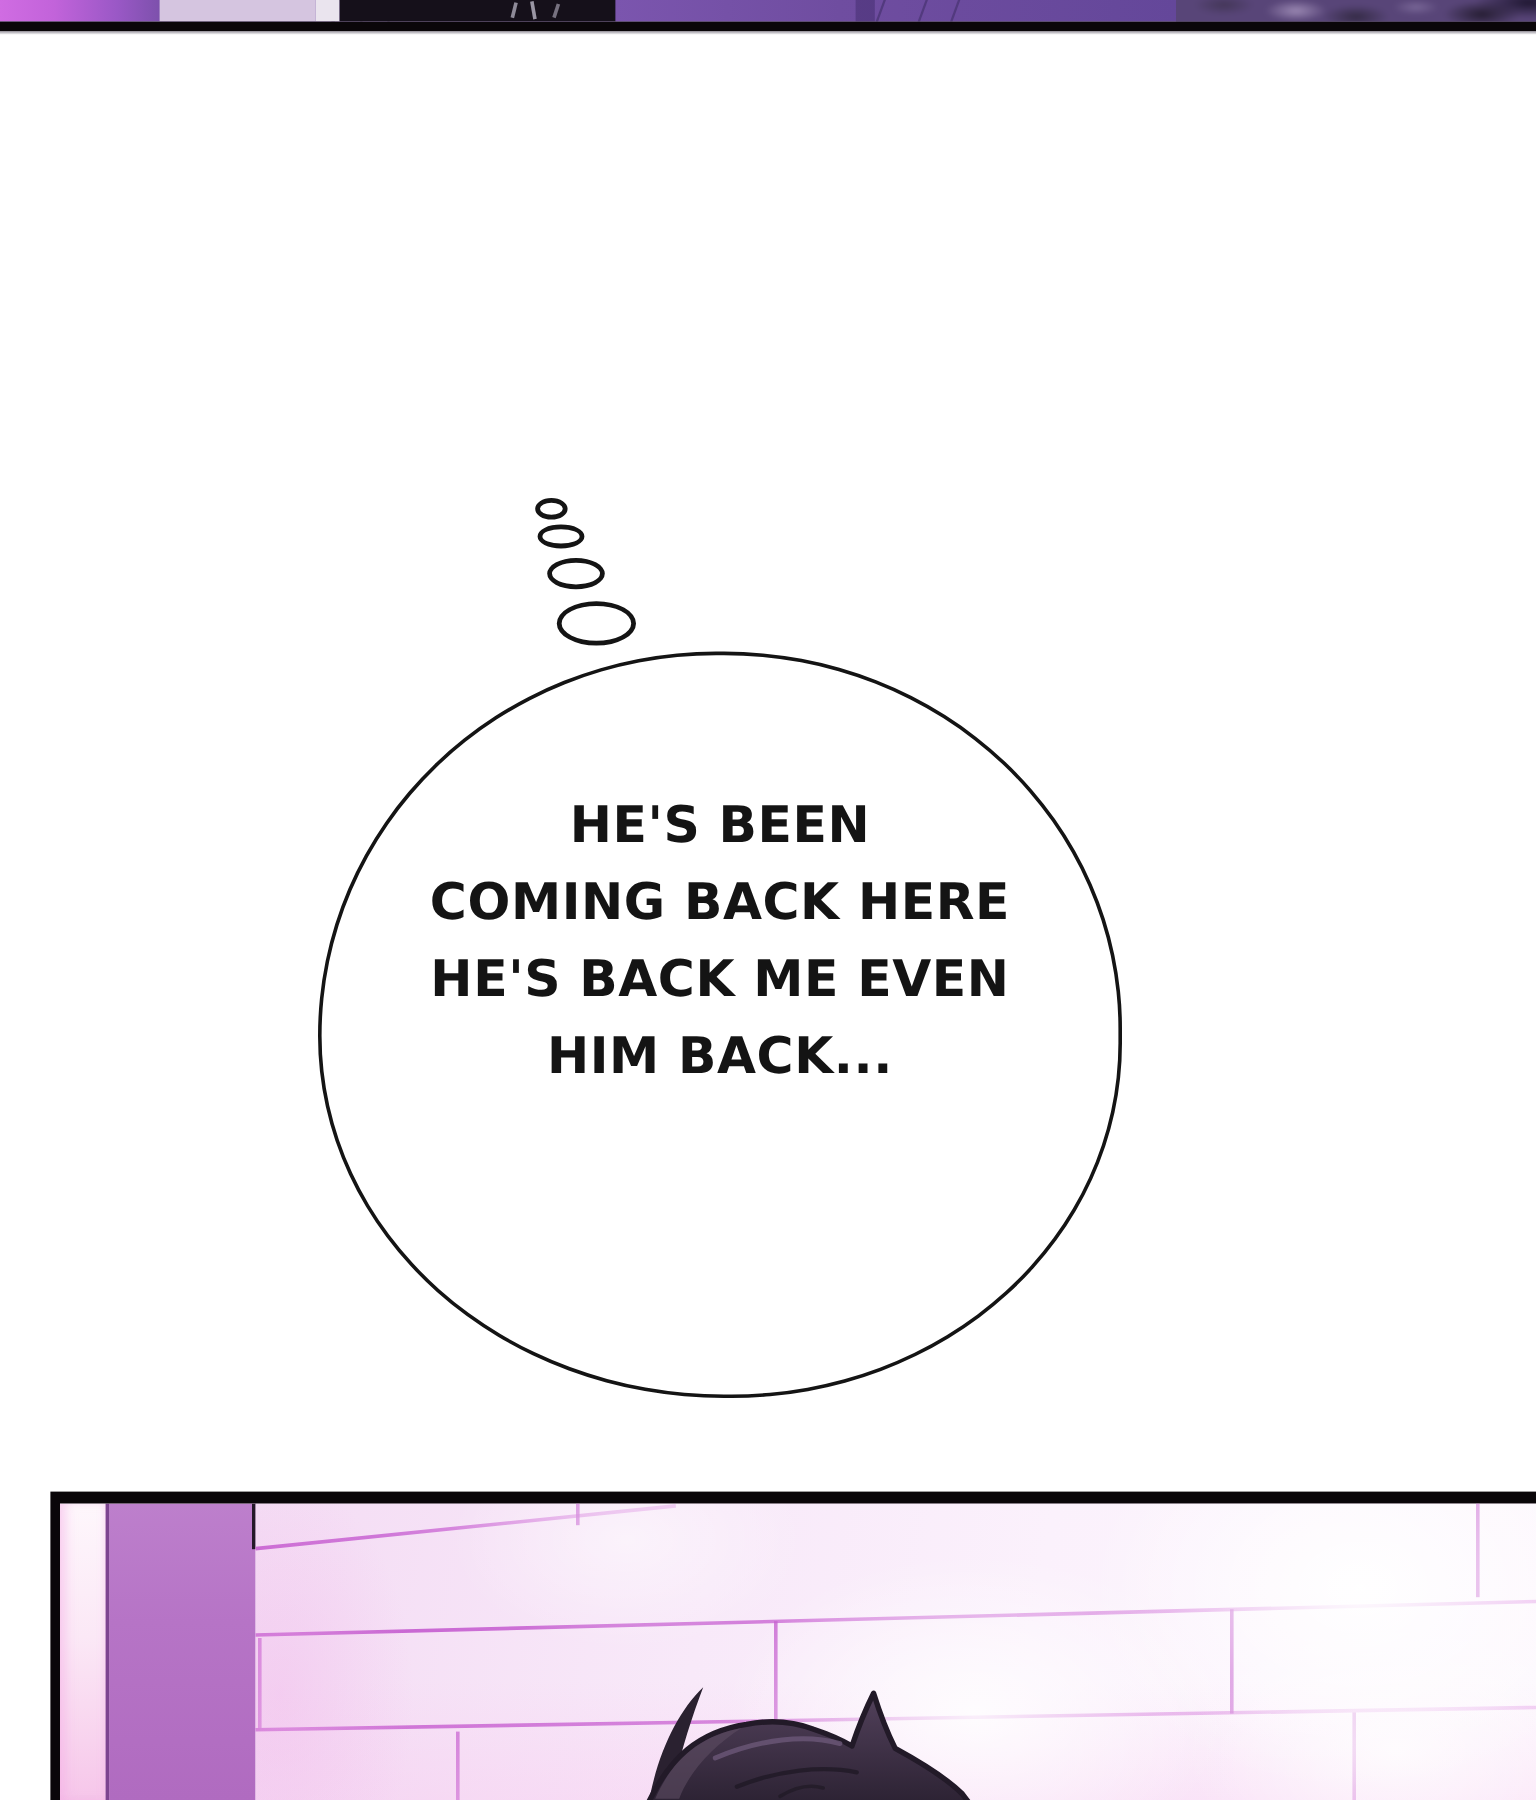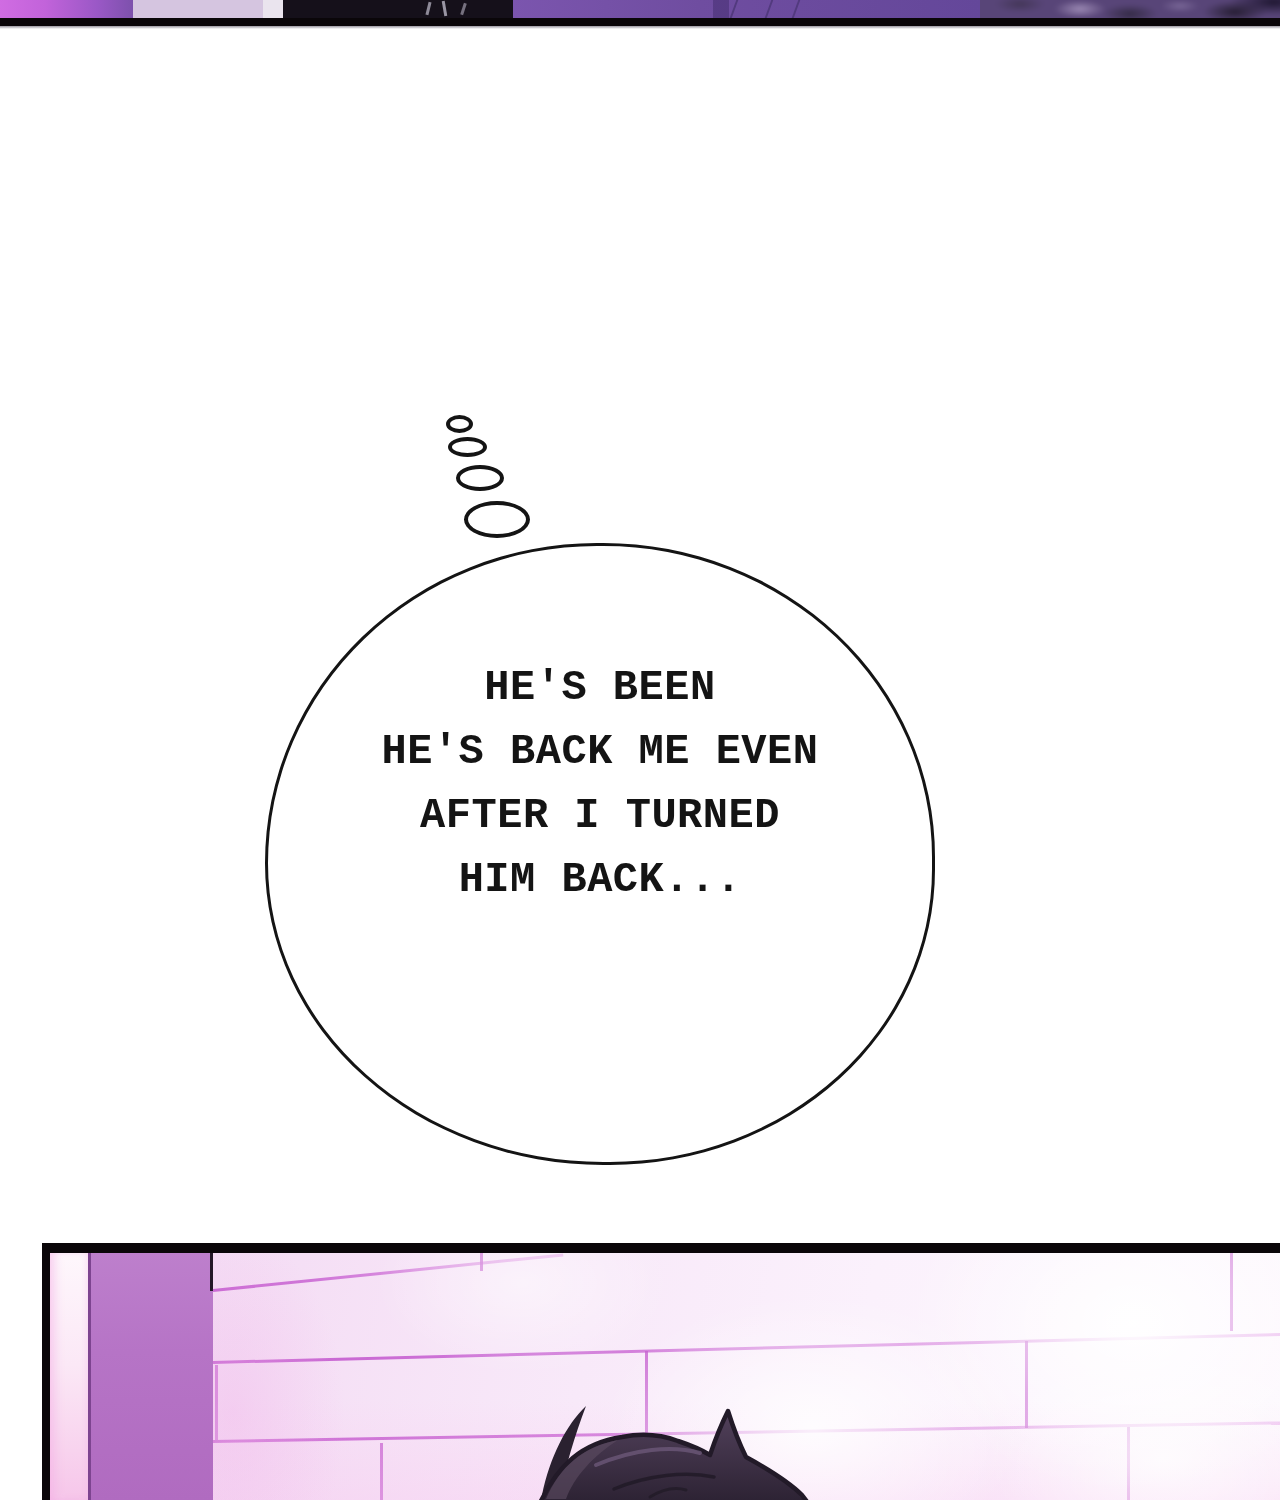--- a/index.html
+++ b/index.html
@@ -52,21 +52,21 @@
   .te4{left:464px;top:501px;width:66px;height:37px;}
   .thought-bubble{
     position:absolute;left:265px;top:543px;width:670px;height:622px;box-sizing:border-box;
     background:#fff;border:3px solid #141414;
     border-radius:50% 50% 49% 51% / 52% 51% 48% 49%;
   }
   .bubble-text{
     position:absolute;left:0;right:0;top:110px;text-align:center;
     color:#141414;font-weight:700;font-size:42px;line-height:64px;letter-spacing:.5px;
   }
-  .bubble-text span{display:block;white-space:nowrap;font-family:Liberation Mono, monospace;}
+  .bubble-text span{display:block;white-space:nowrap;}
 
   
   .panel{position:absolute;left:42px;top:1243px;width:1238px;height:257px;background:#0a0609;}
   .panel-inner{position:absolute;left:8px;top:10px;right:0;bottom:0;background:#f6e4f6;overflow:hidden;}
   .light-strip{position:absolute;left:0;top:0;width:38px;height:100%;
     background:linear-gradient(180deg,#fef7fc 0%,#fbe8f6 45%,#f8d3ee 80%,#f6c6ea 100%);
     box-shadow:inset 8px 0 10px -4px rgba(244,170,228,.55), inset -4px 0 6px -3px rgba(244,170,228,.35);}
   .pillar{position:absolute;left:38px;top:0;width:125px;height:100%;box-sizing:border-box;
     border-left:3px solid #7d4490;
     background:linear-gradient(180deg,#bd7fcc 0%,#b674c6 40%,#b06bc0 100%);}
@@ -130,22 +130,22 @@
   </div>
 
   <div class="trail-ellipse te1"></div>
   <div class="trail-ellipse te2"></div>
   <div class="trail-ellipse te3"></div>
   <div class="trail-ellipse te4"></div>
 
   <div class="thought-bubble">
     <div class="bubble-text">
       <span>HE'S BEEN</span>
+      <span>COMING BACK HERE</span>
       <span>HE'S BACK ME EVEN</span>
-      <span>AFTER I TURNED</span>
       <span>HIM BACK...</span>
     </div>
   </div>
 
   <div class="panel">
     <div class="panel-inner">
       <div class="light-strip"></div>
       <div class="pillar"></div>
       <div class="pillar-edge"></div>
       <div class="tiles">

